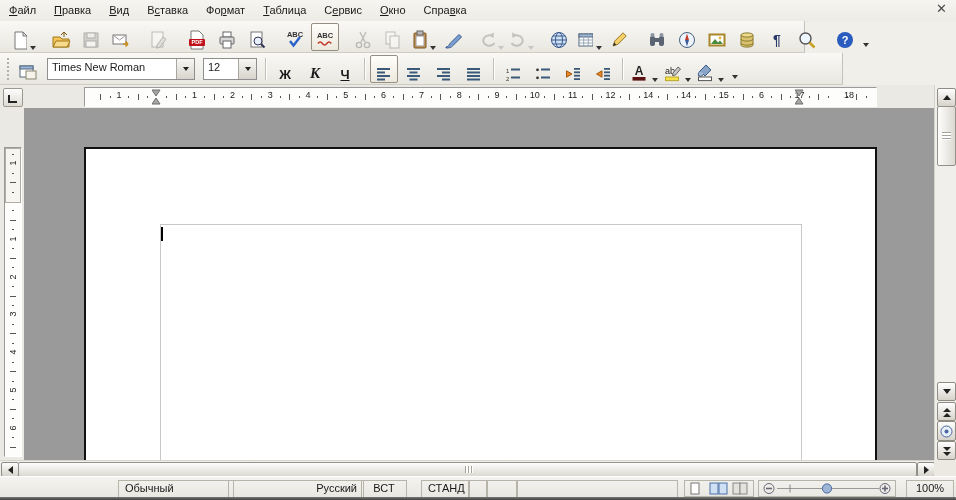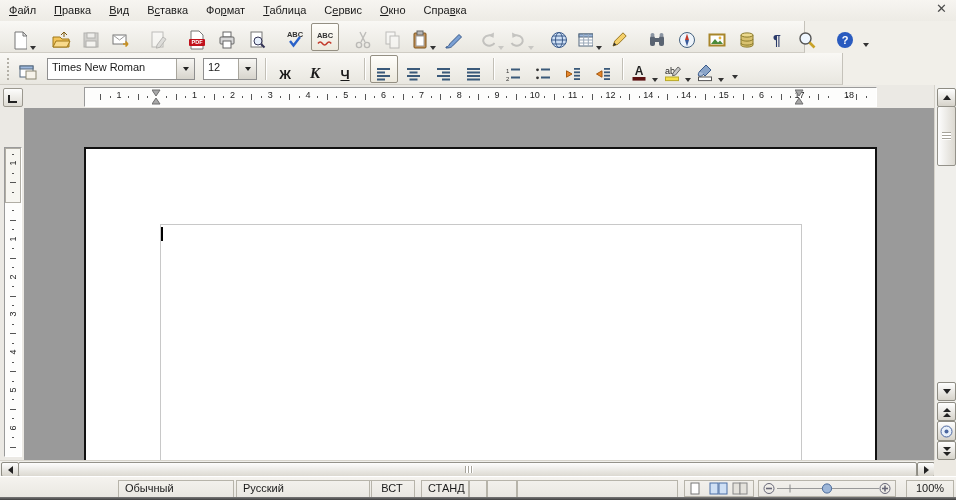--- a/index.html
+++ b/index.html
@@ -622,22 +622,22 @@
         <span class="grip"></span>
       </div>
     <span class="sbtn" style="left:917px;top:1px;width:16px;height:13px">
         <i class="arr rt"></i>
       </span>
   </div>
   <div id="corner"></div>
 
   <div id="statusbar">
     <span class="scell" style="left:118px;width:102px">Обычный</span>
-    <span class="scell" style="left:236px;width:122px;text-align:left">Русский</span>
-    <span class="scell" style="left:369px;width:32px;text-align:center">ВСТ</span>
+    <span class="scell" style="left:228px;width:122px;text-align:right">Русский</span>
+    <span class="scell" style="left:361px;width:32px;text-align:center">ВСТ</span>
     <span class="scell" style="left:421px;width:34px;text-align:center">СТАНД</span>
     <span class="scell" style="left:469px;width:4px"></span>
     <span class="scell" style="left:487px;width:16px"></span>
     <span class="scell" style="left:517px;width:147px"></span>
     <span class="scell" style="left:684px;width:60px;padding:0 4px">
       <svg width="60" height="13" style="margin-top:1px">
         <g>
             <rect x="2" y="1" width="8" height="11" fill="#fff" stroke="#777"></rect>
           </g>
         <g>

